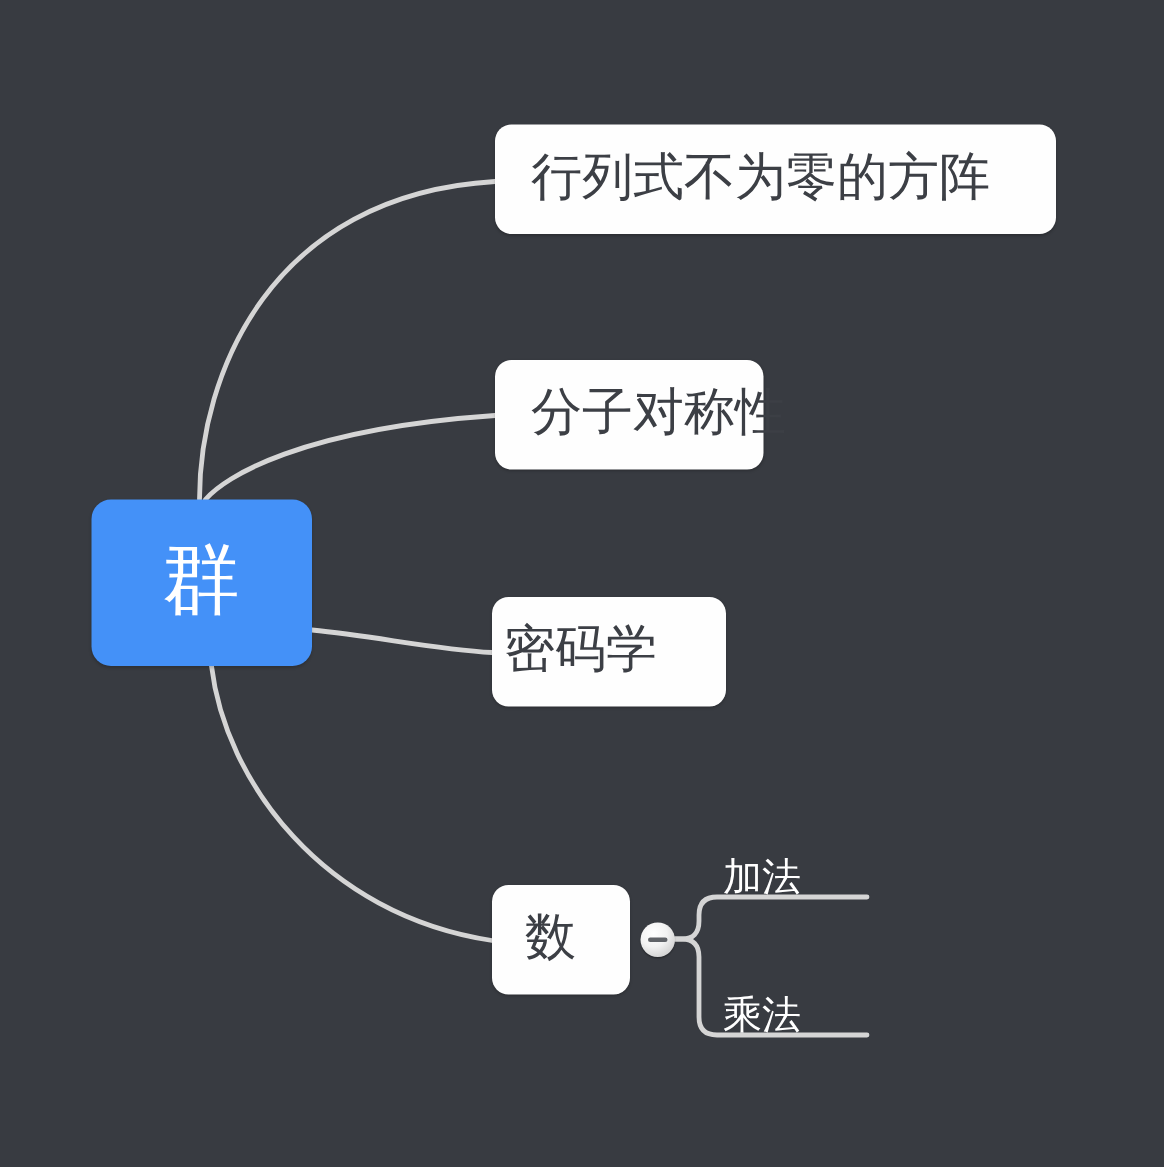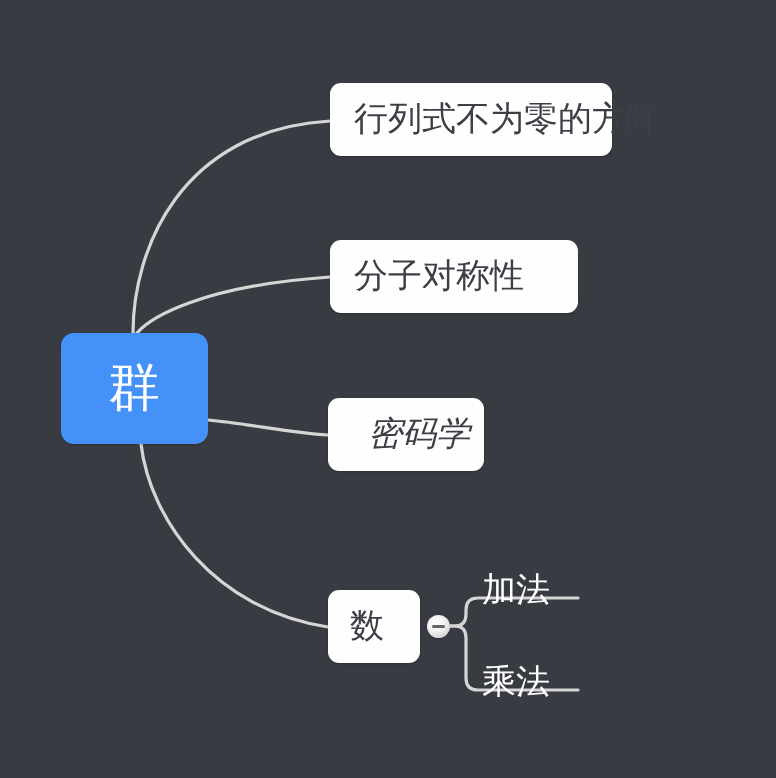--- a/index.html
+++ b/index.html
@@ -60,21 +60,21 @@
   .node-topic .node-text {
     font-size: 34px;
     line-height: 1;
     padding-bottom: 3px;
   }
 
   
   .leaf {
     position: absolute;
     color: #ffffff;
-    font-size: 34px;
+    font-size: 26px;
     line-height: 1;
     white-space: nowrap;
     user-select: none;
   }
 
   
   .toggle {
     position: absolute;
     width: 23px;
     height: 23px;
@@ -111,29 +111,29 @@
 
       <path d="M 450 626 L 455 626 C 462 626, 466 622, 466 614 L 466 610 C 466 602, 470 598, 478 598 L 578 598" stroke-width="3.2"></path>
       <path d="M 450 626 L 455 626 C 462 626, 466 630, 466 638 L 466 678 C 466 686, 470 690, 478 690 L 578 690" stroke-width="3.2"></path>
     </g>
   </svg>
 
   <div class="node node-root" style="left:61px; top:333px; width:147px; height:111px;">
     <span class="node-text">群</span>
   </div>
 
-  <div class="node node-topic" style="left:330px; top:83px; width:282px; height:73px; padding-left:24px;">
+  <div class="node node-topic" style="left:330px; top:83px; width:374px; height:73px; padding-left:24px;">
     <span class="node-text">行列式不为零的方阵</span>
   </div>
 
-  <div class="node node-topic" style="left:330px; top:240px; width:248px; height:73px; padding-left:24px;">
+  <div class="node node-topic" style="left:330px; top:240px; width:179px; height:73px; padding-left:24px;">
     <span class="node-text">分子对称性</span>
   </div>
 
-  <div class="node node-topic" style="left:328px; top:398px; width:156px; height:73px; padding-left:40px;font-style:italic;">
+  <div class="node node-topic" style="left:328px; top:398px; width:156px; height:73px; padding-left:8px;">
     <span class="node-text">密码学</span>
   </div>
 
   <div class="node node-topic" style="left:328px; top:590px; width:92px; height:73px; padding-left:22px;">
     <span class="node-text">数</span>
   </div>
 
   <div class="toggle" style="left:427px; top:615px;">
     <span class="minus"></span>
   </div>

